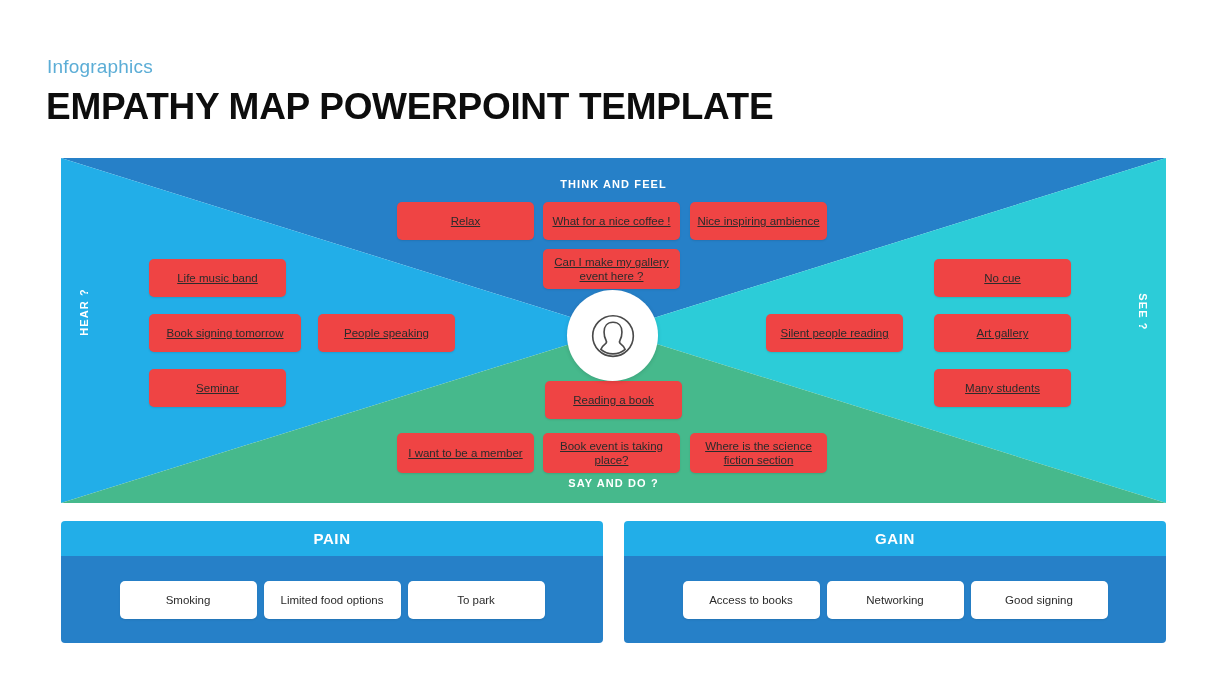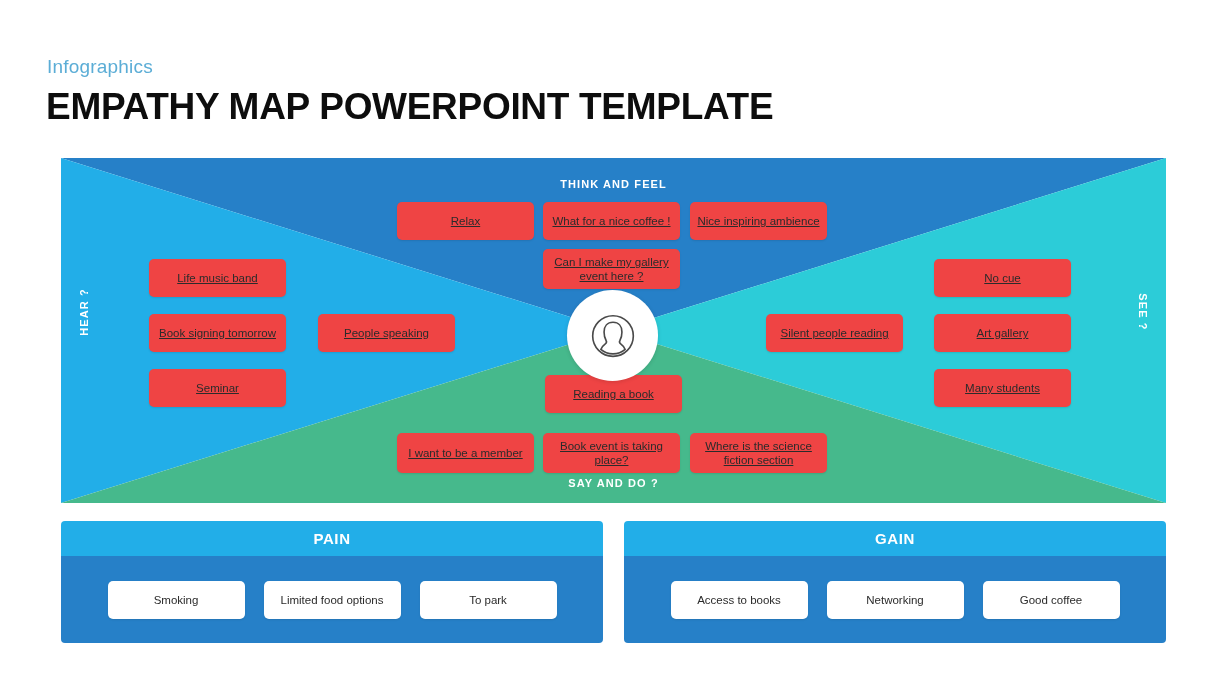--- a/index.html
+++ b/index.html
@@ -82,21 +82,21 @@
   .panel-head {
     height: 35px; background: #22aee8;
     display: flex; align-items: center; justify-content: center;
   }
   .panel-head span {
     color: #ffffff; font-weight: bold; font-size: 15px; letter-spacing: .6px;
   }
   .panel-body {
     height: 87px; background: #2680c8;
     display: flex; align-items: center; justify-content: center;
-    gap: 19px;
+    gap: 7px;
   }
   .chip {
     background: #ffffff; border-radius: 5px;
     width: 137px; height: 38px;
     display: flex; align-items: center; justify-content: center;
     color: #2b2b2b; font-size: 11.5px; text-align: center;
     box-shadow: 0 1px 2px rgba(0,0,0,0.10);
   }
 </style>
 </head>
@@ -120,30 +120,30 @@
     <div class="quad-label lbl-say">SAY AND DO ?</div>
     <div class="quad-label lbl-hear">HEAR ?</div>
     <div class="quad-label lbl-see">SEE ?</div>
 
     <div class="note" style="left:336px; top:44px; width:137px; height:38px;">Relax</div>
     <div class="note" style="left:482px; top:44px; width:137px; height:38px;">What for a nice coffee !</div>
     <div class="note" style="left:629px; top:44px; width:137px; height:38px;">Nice inspiring ambience</div>
     <div class="note" style="left:88px; top:101px; width:137px; height:38px;">Life music band</div>
 
     <div class="note" style="left:482px; top:91px; width:137px; height:40px;">Can I make my gallery event here ?</div>
-    <div class="note" style="left:88px; top:156px; width:137px; height:38px;">Book signing tomorrow</div>
+    <div class="note" style="left:88px; top:156px; width:152px; height:38px;">Book signing tomorrow</div>
     <div class="note" style="left:88px; top:211px; width:137px; height:38px;">Seminar</div>
     <div class="note" style="left:257px; top:156px; width:137px; height:38px;">People speaking</div>
 
     <div class="note" style="left:873px; top:101px; width:137px; height:38px;">No cue</div>
     <div class="note" style="left:873px; top:156px; width:137px; height:38px;">Art gallery</div>
     <div class="note" style="left:873px; top:211px; width:137px; height:38px;">Many students</div>
     <div class="note" style="left:705px; top:156px; width:137px; height:38px;">Silent people reading</div>
 
-    <div class="note" style="left:484px; top:217px; width:137px; height:38px;">Reading a book</div>
+    <div class="note" style="left:484px; top:223px; width:137px; height:38px;">Reading a book</div>
     <div class="note" style="left:336px; top:275px; width:137px; height:40px;">I want to be a member</div>
     <div class="note" style="left:482px; top:275px; width:137px; height:40px;">Book event is taking place?</div>
     <div class="note" style="left:629px; top:275px; width:137px; height:40px;">Where is the science fiction section</div>
   </div>
 
   <div class="center-badge">
     <svg viewBox="0 0 64 64">
       <circle cx="32" cy="32" r="25" fill="none" stroke="#4a4a4a" stroke-width="2"></circle>
       <path d="M32 15 C25 15 21 20 21 27 C21 32 22 35 23.5 37.5 C24.5 39 24 40.5 22.5 41.8
                C20 43.8 18 45.5 17 48.5 C21 52 26 54 32 54 C38 54 43 52 47 48.5
@@ -163,17 +163,17 @@
     </div>
   </div>
 
   <div class="panel panel-gain">
     <div class="panel-head">
       <span>GAIN</span>
     </div>
     <div class="panel-body">
       <div class="chip">Access to books</div>
       <div class="chip">Networking</div>
-      <div class="chip">Good coffee</div>
+      <div class="chip">Good signing</div>
     </div>
   </div>
 
 </div>
 
 </body></html>

